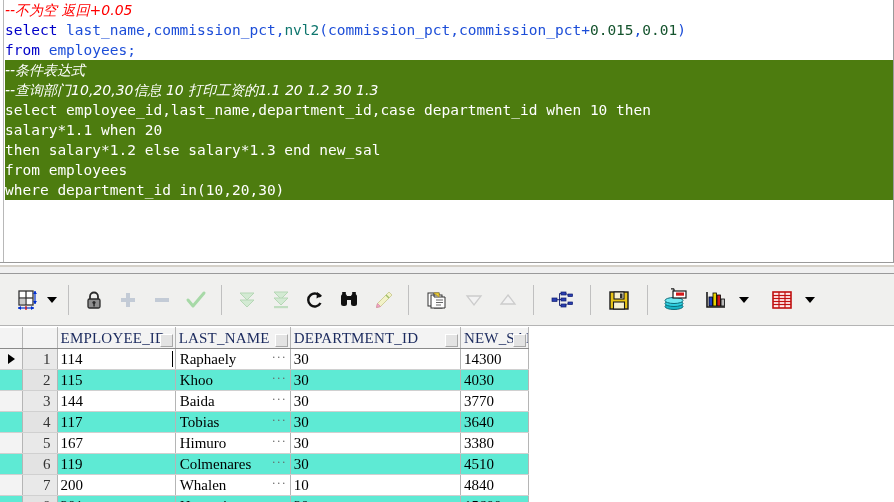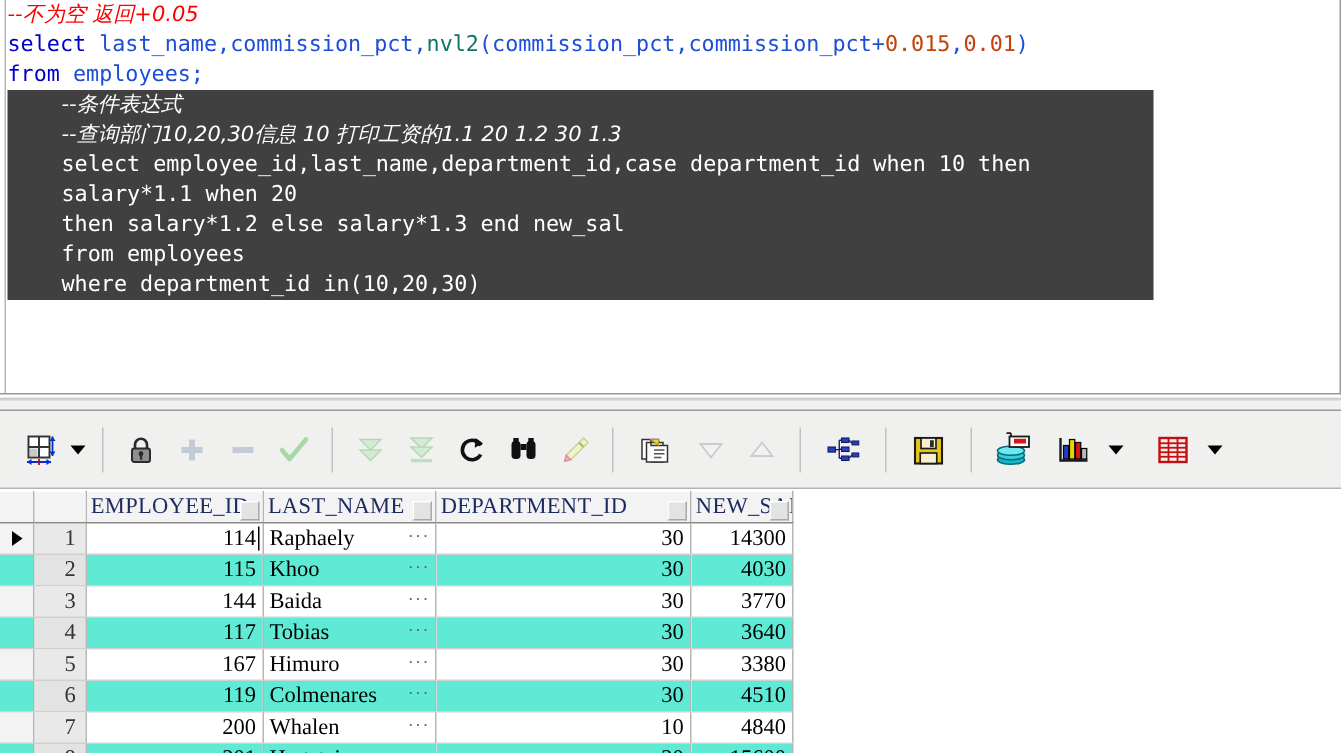--- a/index.html
+++ b/index.html
@@ -29,34 +29,34 @@
   .gutter {
     position: absolute;
     left: 0; top: 0;
     width: 3px; height: 100%;
     background: #ffffff;
     border-right: 1px solid #b8b8b8;
   }
   .code {
     position: absolute;
     left: 5px; top: 0px;
-    width: 764px;
+    width: 889px;
     font-family: "DejaVu Sans Mono", "Liberation Mono", monospace;
     font-size: 14.5px;
     line-height: 20px;
     white-space: pre;
     letter-spacing: 0px;
   }
   .ln { height: 20px; }
-  .ln.sel { background: #404040; padding-left: 36px; }
+  .ln.sel { background: #4d7c0f; }
   .cmt { color: #ff0000; font-style: italic; font-family: "DejaVu Sans", sans-serif; font-size: 14px; }
   .cmt-sel { color: #ffffff; font-style: italic; font-family: "DejaVu Sans", sans-serif; font-size: 14px; }
   .kw  { color: #0000c8; }
   .fn  { color: #0f766e; }
-  .num { color: #c2410c; }
+  .num { color: #14532d; }
   .pln { color: #1d4ed8; }
   .sel-txt { color: #ffffff; }
 
   
   .splitter {
     position: absolute;
     left: 0; top: 264px;
     width: 894px; height: 10px;
     background: #f0f0f0;
   }
@@ -155,21 +155,21 @@
     border: 1px solid #a8a8a8;
     border-top-color: #ffffff;
     border-left-color: #ffffff;
   }
   th.c-ind, td.c-ind { width: 22px; background: #f3f3f3; border-right: 1px solid #b5b5b5; }
   th.c-rn,  td.c-rn  { width: 35px; background: #e9e9e9; text-align: right; color: #333; padding-right: 6px; }
   th.c-eid, td.c-eid { width: 118px; }
   th.c-ln,  td.c-ln  { width: 115px; margin-top: 27px; }
   th.c-did, td.c-did { width: 170px; }
   th.c-ns,  td.c-ns  { width: 68px; }
-  td.num-cell { text-align: right; padding-right: 4px; }
+  td.num-cell { padding-right: 4px; }
   td.txt-cell { text-align: left; position: relative; padding-left: 4px; }
   td.txt-cell .ellip {
     position: absolute; right: 3px; top: 1px;
     font-size: 12px; color: #666;
     letter-spacing: 1px;
   }
   tr.alt td { background: #5eead4; }
   tr.alt td.c-rn { background: #e3e3e3; }
   tr.cur td.c-eid { position: relative; }
   tr.cur td.c-eid .caretbar {

